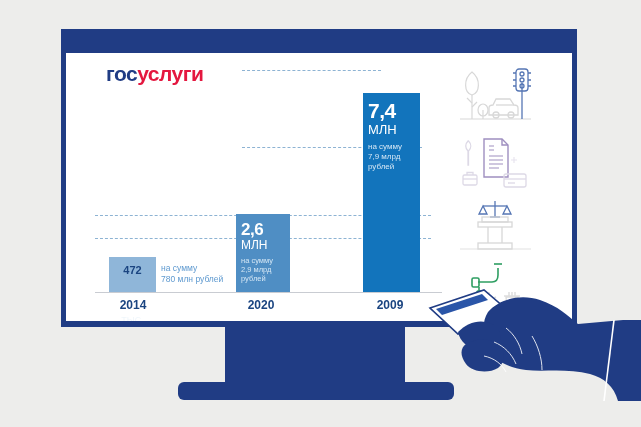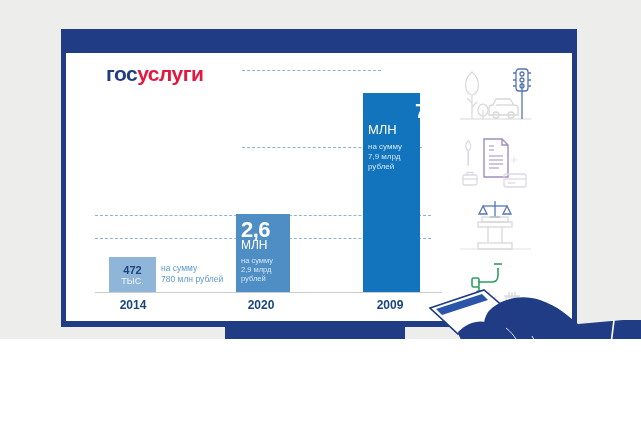--- a/index.html
+++ b/index.html
@@ -3,21 +3,21 @@
 <meta charset="utf-8">
 <style>
   html, body {
     margin: 0;
     padding: 0;
     background: #ffffff;
   }
   #stage {
     position: relative;
     width: 641px;
-    height: 339px;
+    height: 427px;
     background: #ededeb;
     overflow: hidden;
     font-family: "Liberation Sans", "DejaVu Sans", sans-serif;
   }
 
   
   .monitor-bezel {
     position: absolute;
     left: 61px;
     top: 29px;
@@ -126,36 +126,37 @@
   }
 
   .bar-big {
     display: block;
     font-weight: bold;
     color: #ffffff;
   }
   .bar-unit {
     display: block;
     color: #ffffff;
+    margin-top: 39px;
   }
   .bar-sub {
     display: block;
     color: #d5e7f5;
     white-space: pre-line;
   }
 
   
   .lbl-2016 { position: absolute; left: 302px; top: 47px; width: 52px; }
-  .lbl-2016 .bar-big  { font-size: 21px; line-height: 21px; letter-spacing: -0.5px; margin-left: 47px; }
+  .lbl-2016 .bar-big  { font-size: 21px; line-height: 21px; letter-spacing: -0.5px; }
   .lbl-2016 .bar-unit { font-size: 13px; line-height: 15px; margin-top: 1px; }
   .lbl-2016 .bar-sub  { font-size: 8px; line-height: 10px; margin-top: 5px; }
 
   
   .lbl-2015 { position: absolute; left: 175px; top: 168px; width: 48px; }
-  .lbl-2015 .bar-big  { font-size: 22px; line-height: 17px; letter-spacing: -0.5px; }
+  .lbl-2015 .bar-big  { font-size: 17px; line-height: 17px; letter-spacing: -0.5px; }
   .lbl-2015 .bar-unit { font-size: 12px; line-height: 13px; margin-top: 1px; }
   .lbl-2015 .bar-sub  { font-size: 7.5px; line-height: 9px; margin-top: 4px; }
 
   
   .lbl-2014 { position: absolute; left: 45px; top: 211px; width: 43px; text-align: center; }
   .lbl-2014 .bar-big  { font-size: 11px; line-height: 12px; color:#1a4480; }
   .lbl-2014 .bar-unit { font-size: 9px; line-height: 10px; color:#f0f6fb; }
 
   
   .note-2014 {

